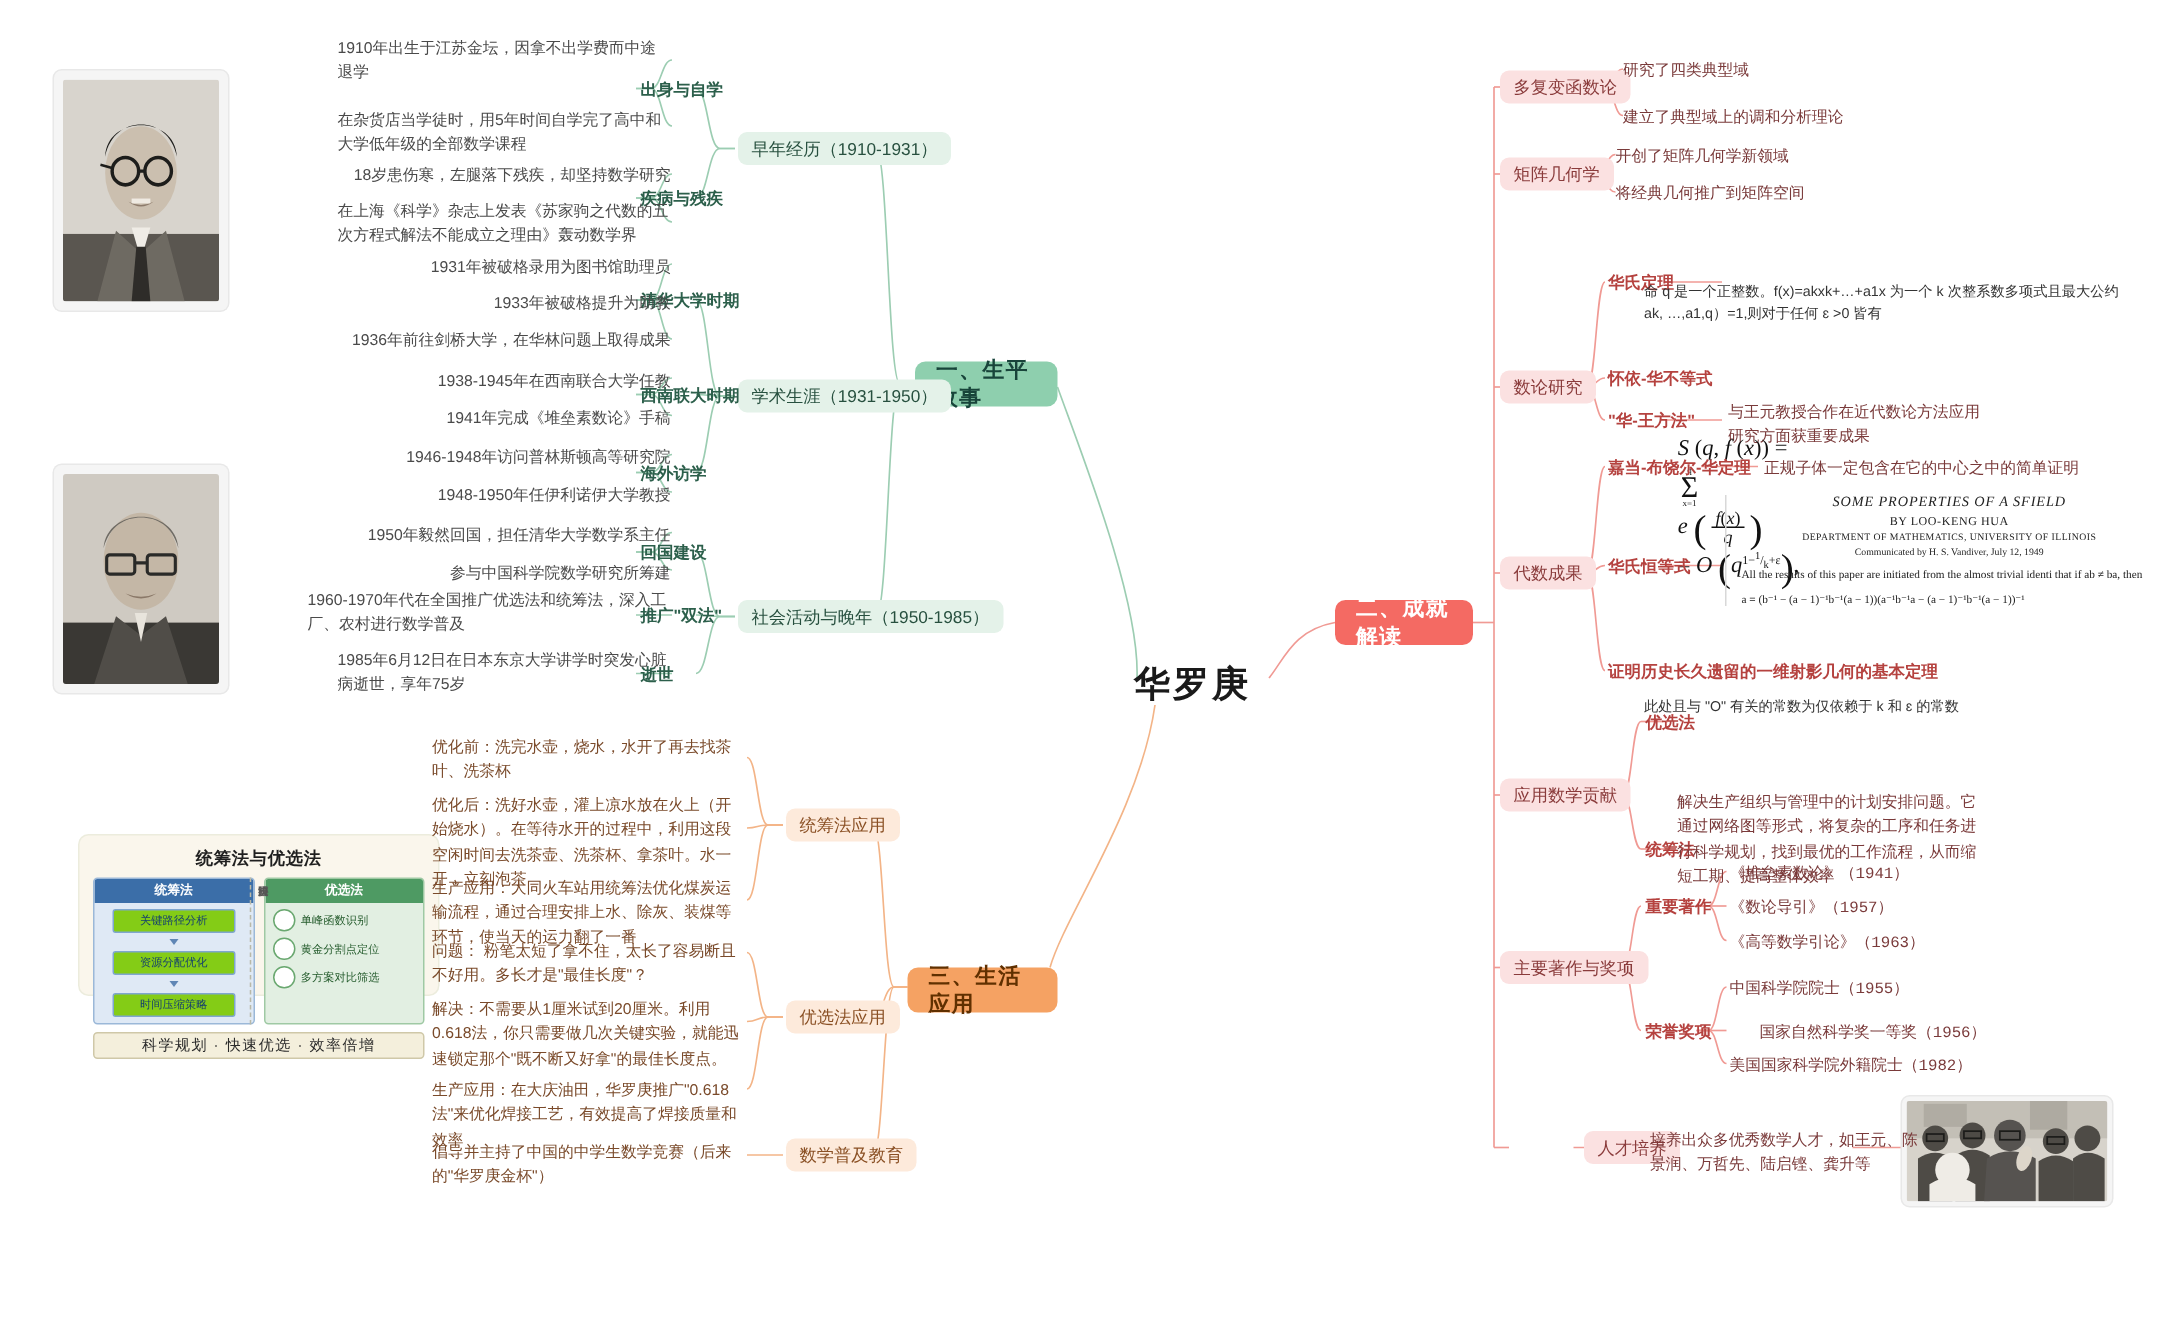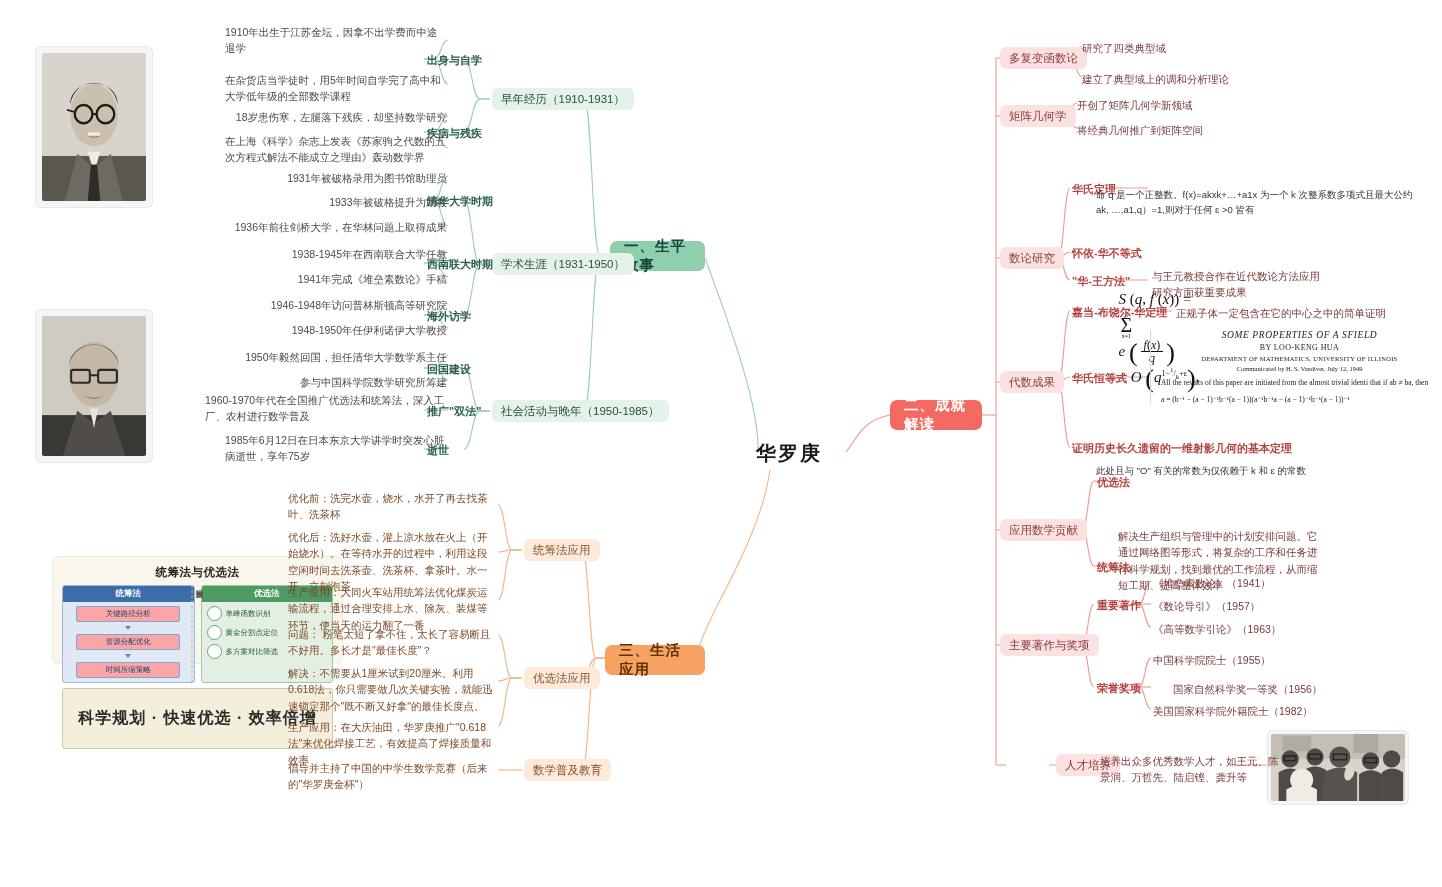--- a/index.html
+++ b/index.html
@@ -10,21 +10,21 @@
     font-family:"Liberation Sans","DejaVu Sans",sans-serif;
     color:#3d3d3d;
   }
   #canvas { position:absolute; inset:0; }
   svg.wires { position:absolute; left:0; top:0; width:1442px; height:887px; pointer-events:none; }
   .txt { position:absolute; line-height:1.45; white-space:pre-wrap; }
 
   
   .central {
     position:absolute; left:756px; top:440px;
-    font-size:20px; font-weight:bold; color:#1a1a1a; letter-spacing:2px;
+    font-size:24px; font-weight:bold; color:#1a1a1a; letter-spacing:2px;
   }
 
   
   .main-pill {
     position:absolute; border-radius:7px; color:#1f2b2b;
     font-size:14.5px; font-weight:bold; letter-spacing:1px;
     display:flex; align-items:center; justify-content:center;
     height:30px; padding:0 14px;
   }
   .pill-green { background:#8ecfae; color:#18443a; }
@@ -40,21 +40,21 @@
   .sp-green { background:#e4f2e9; color:#27503f; }
   .sp-red   { background:#fbe1e1; color:#8a3b3b; }
   .sp-orange{ background:#fdeadb; color:#8a5024; }
 
   
   .b-green { color:#2c5f4b; font-weight:bold; font-size:11px; }
   .b-red   { color:#b5423f; font-weight:bold; font-size:11px; }
 
   
   .leaf { font-size:10.5px; color:#4a4a4a; line-height:1.55; }
-  .leaf-red { font-size:10.5px; color:#7a3a3a; line-height:1.55; }
+  .leaf-red { font-size:10.5px; color:#7a3a3a; line-height:1.55;font-family:Liberation Mono, monospace; }
   .leaf-orange { font-size:10.5px; color:#7a4a2a; line-height:1.55; }
   .r-align { text-align:right; }
 
   
   .photo {
     position:absolute; background:#f5f5f5; border-radius:5px;
     box-shadow:0 0 0 1px #e8e8e8; overflow:hidden;
   }
   .photo-inner { position:absolute; inset:6px; border-radius:2px; overflow:hidden; }
 
@@ -68,35 +68,35 @@
   .info-title { text-align:center; font-size:11.5px; font-weight:bold; color:#1f1f1f; margin-bottom:5px; letter-spacing:.5px;}
   .info-cols { display:flex; gap:6px; align-items:stretch; position:relative; }
   .info-col { flex:1; border-radius:3px; overflow:hidden; }
   .ic-head { font-size:8.5px; font-weight:bold; text-align:center; padding:2px 0; color:#fff;}
   .ic-blue .ic-head { background:#3b6ea8; }
   .ic-green .ic-head { background:#4e9a63; }
   .ic-blue { background:#dfe9f5; border:1px solid #9bb8d8; }
   .ic-green { background:#e2efe2; border:1px solid #9fc9a4; }
   .ic-body { padding:4px 5px; display:flex; flex-direction:column; gap:4px; align-items:center;}
   .step {
-    background:#fca5a5; border:1px solid #7fa6cf; border-radius:2px;
+    background:#84cc16; border:1px solid #7fa6cf; border-radius:2px;
     font-size:7.5px; color:#15406e; padding:2px 5px; text-align:center; width:86%;
   }
   .arrow-dn { width:0;height:0;border-left:3px solid transparent;border-right:3px solid transparent;border-top:4px solid #5f86b5;}
   .opt-row { display:flex; align-items:center; gap:4px; width:100%;}
   .opt-ic { width:15px;height:15px;border-radius:50%;background:#fff;border:1px solid #6aa870; flex:none; position:relative;}
   .opt-lb { font-size:7.5px; color:#245b2c; }
   .info-mid {
     position:absolute; left:50%; top:0; bottom:0; transform:translateX(-50%);
     display:flex; align-items:center; font-size:7px; color:#555; writing-mode:vertical-rl;
     border-left:1px dashed #b9b9a8; padding-left:2px;
   }
   .info-foot {
     margin-top:5px; border:1px solid #cfc8a8; border-radius:3px; background:#f4efdc;
-    text-align:center; font-size:16px; font-weight:bold; color:#2a2a2a; padding:19px 0; letter-spacing:1px;
+    text-align:center; font-size:10px; font-weight:normal; color:#2a2a2a; padding:1px 0; letter-spacing:1px;
   }
 
   
   .paper {
     position:absolute; font-family:"Liberation Serif","DejaVu Serif",serif;
     color:#222; border-left:1px solid #d8d8d8; padding-left:10px;
   }
   .paper .p-title { text-align:center; font-style:italic; font-size:9.5px; letter-spacing:.6px; }
   .paper .p-auth  { text-align:center; font-size:8px; margin-top:3px; letter-spacing:.4px;}
   .paper .p-dept  { text-align:center; font-size:6.5px; margin-top:3px; letter-spacing:.3px;}
@@ -310,21 +310,21 @@
           <rect x="14" y="23" width="12" height="5"></rect>
             <rect x="40" y="21" width="12" height="5"></rect>
           <rect x="65" y="21" width="14" height="6"></rect>
             <rect x="98" y="25" width="12" height="5"></rect>
         </g>
         <ellipse cx="82" cy="40" rx="5" ry="9" fill="#ddd6ca" transform="rotate(18 82 40)"></ellipse>
       </svg>
     </div>
   </div>
 
-  <div class="info-card" style="left:53px;top:557px;width:289px;height:106px;">
+  <div class="info-card" style="left:53px;top:557px;width:239px;height:106px;">
     <div class="info-title">统筹法与优选法</div>
     <div class="info-cols">
       <div class="info-col ic-blue">
         <div class="ic-head">统筹法</div>
         <div class="ic-body">
           <div class="step">关键路径分析</div>
           <div class="arrow-dn"></div>
           <div class="step">资源分配优化</div>
           <div class="arrow-dn"></div>
           <div class="step">时间压缩策略</div>

